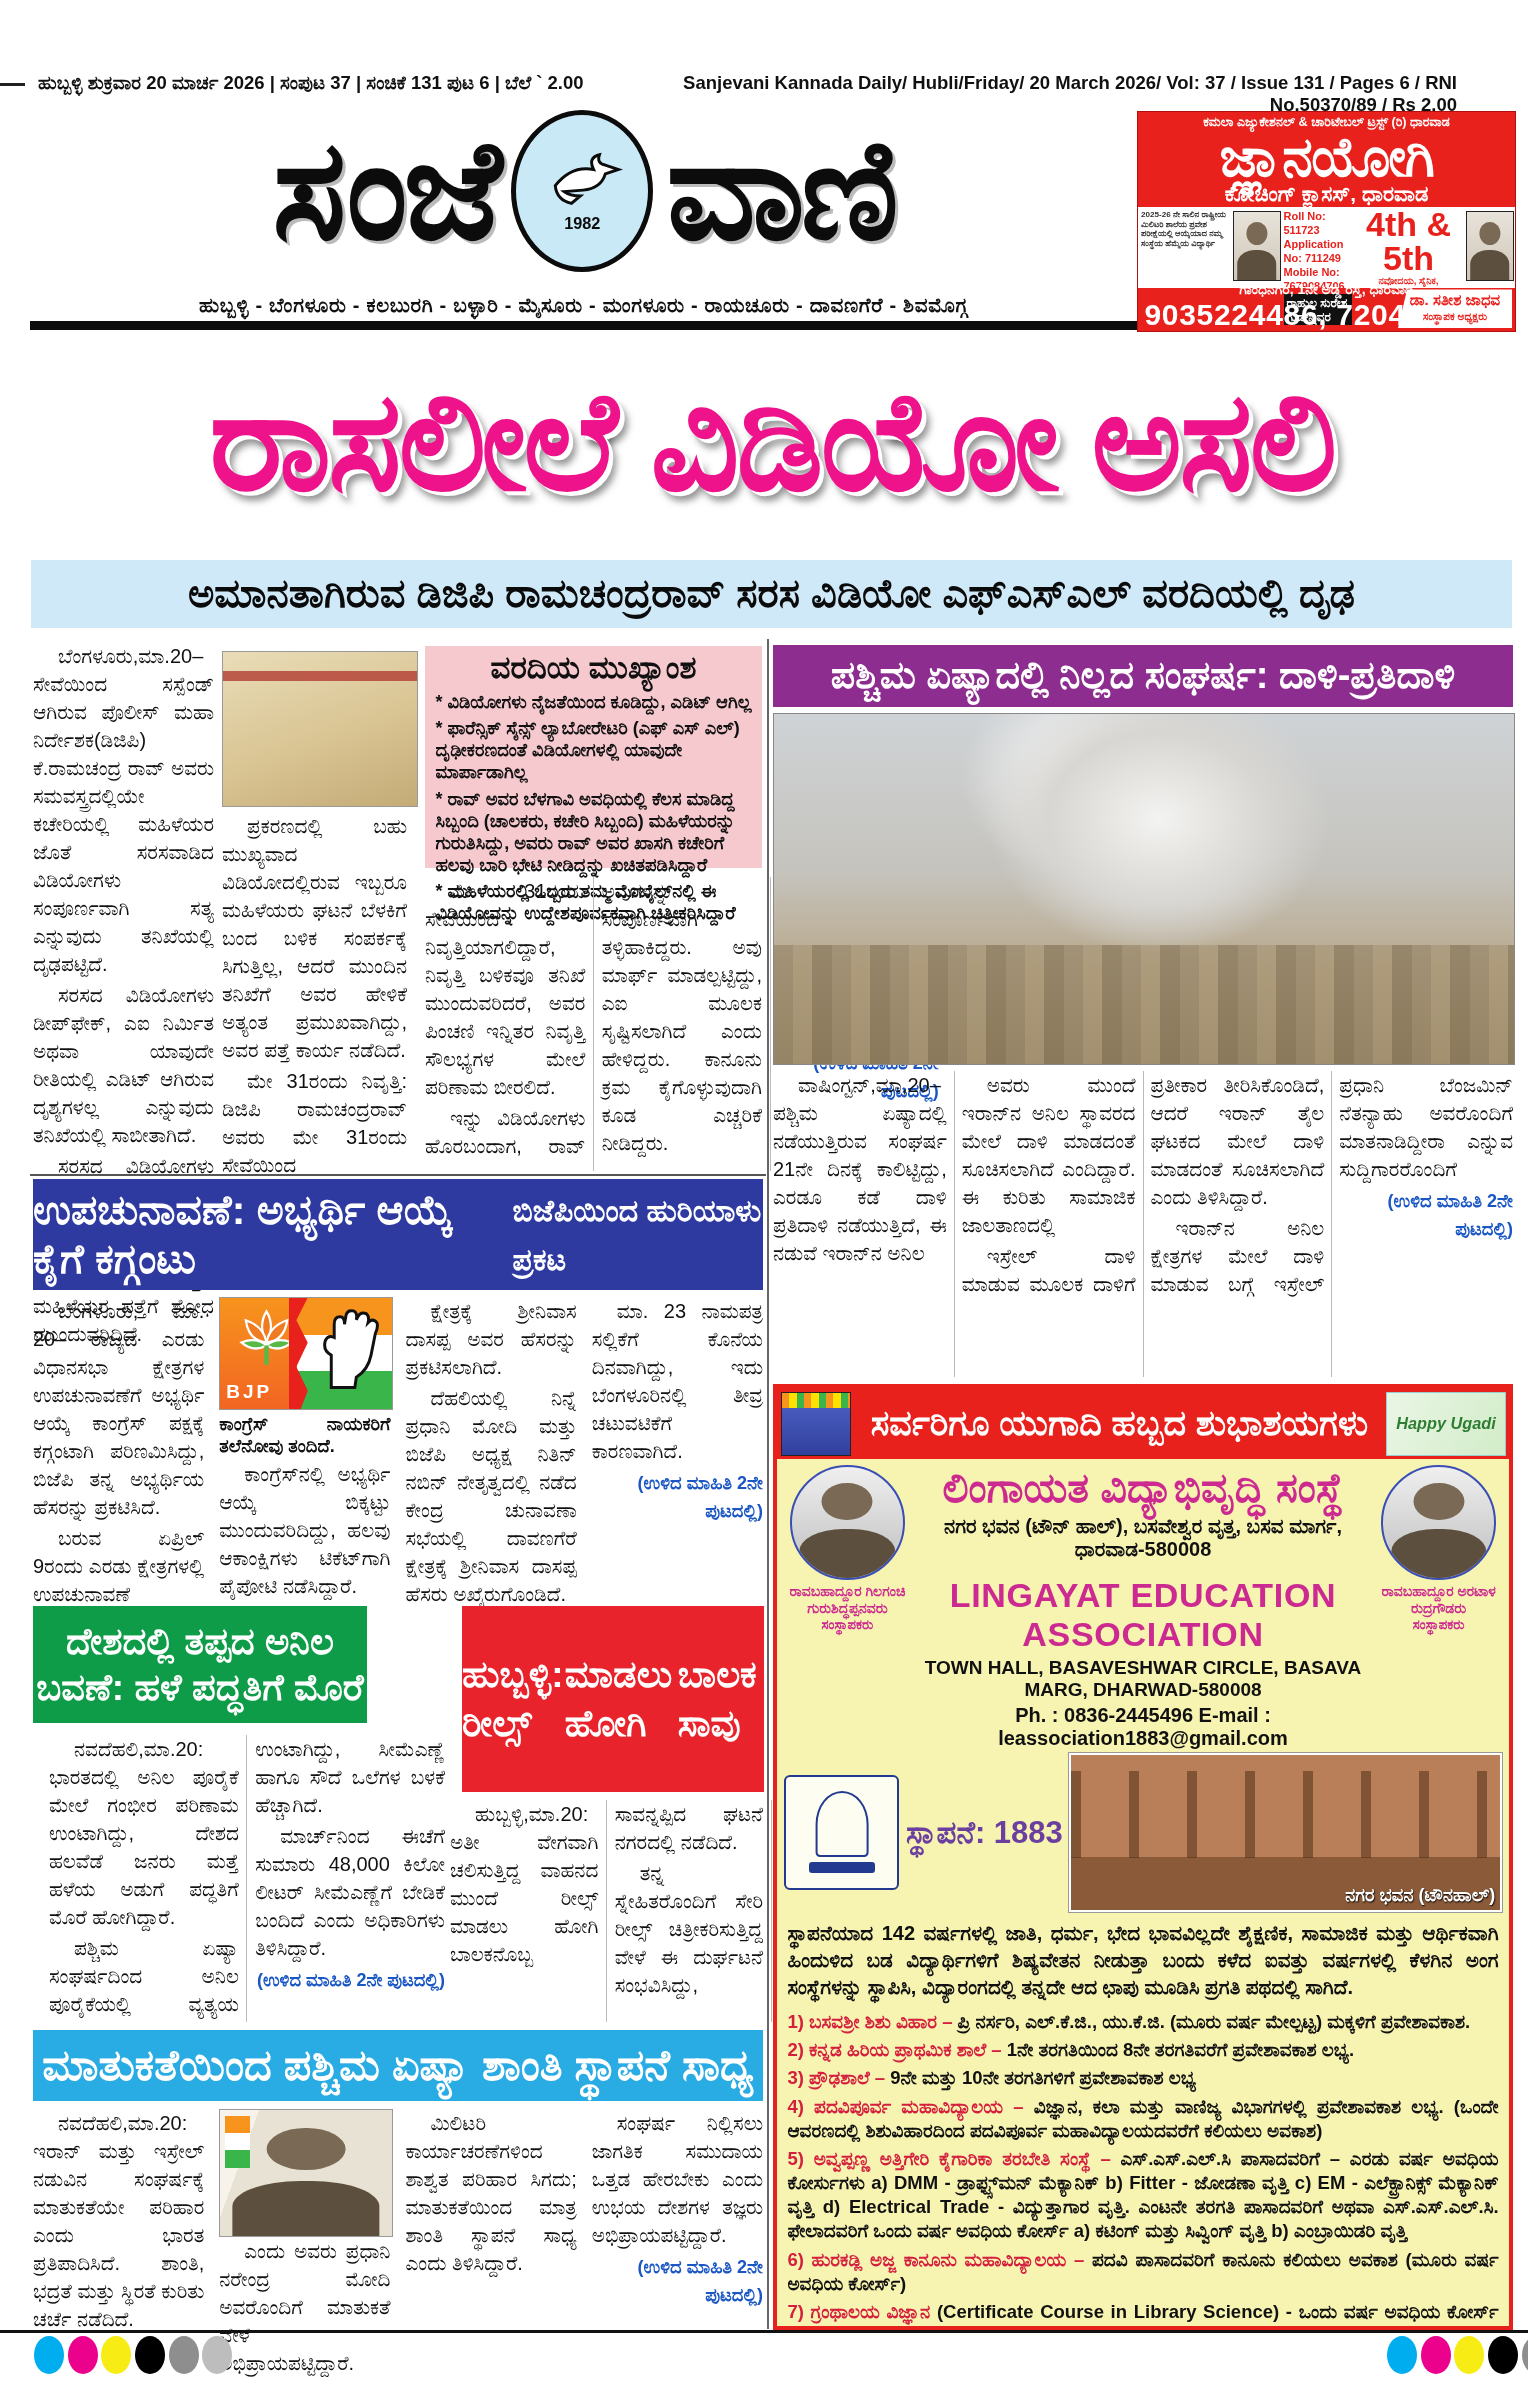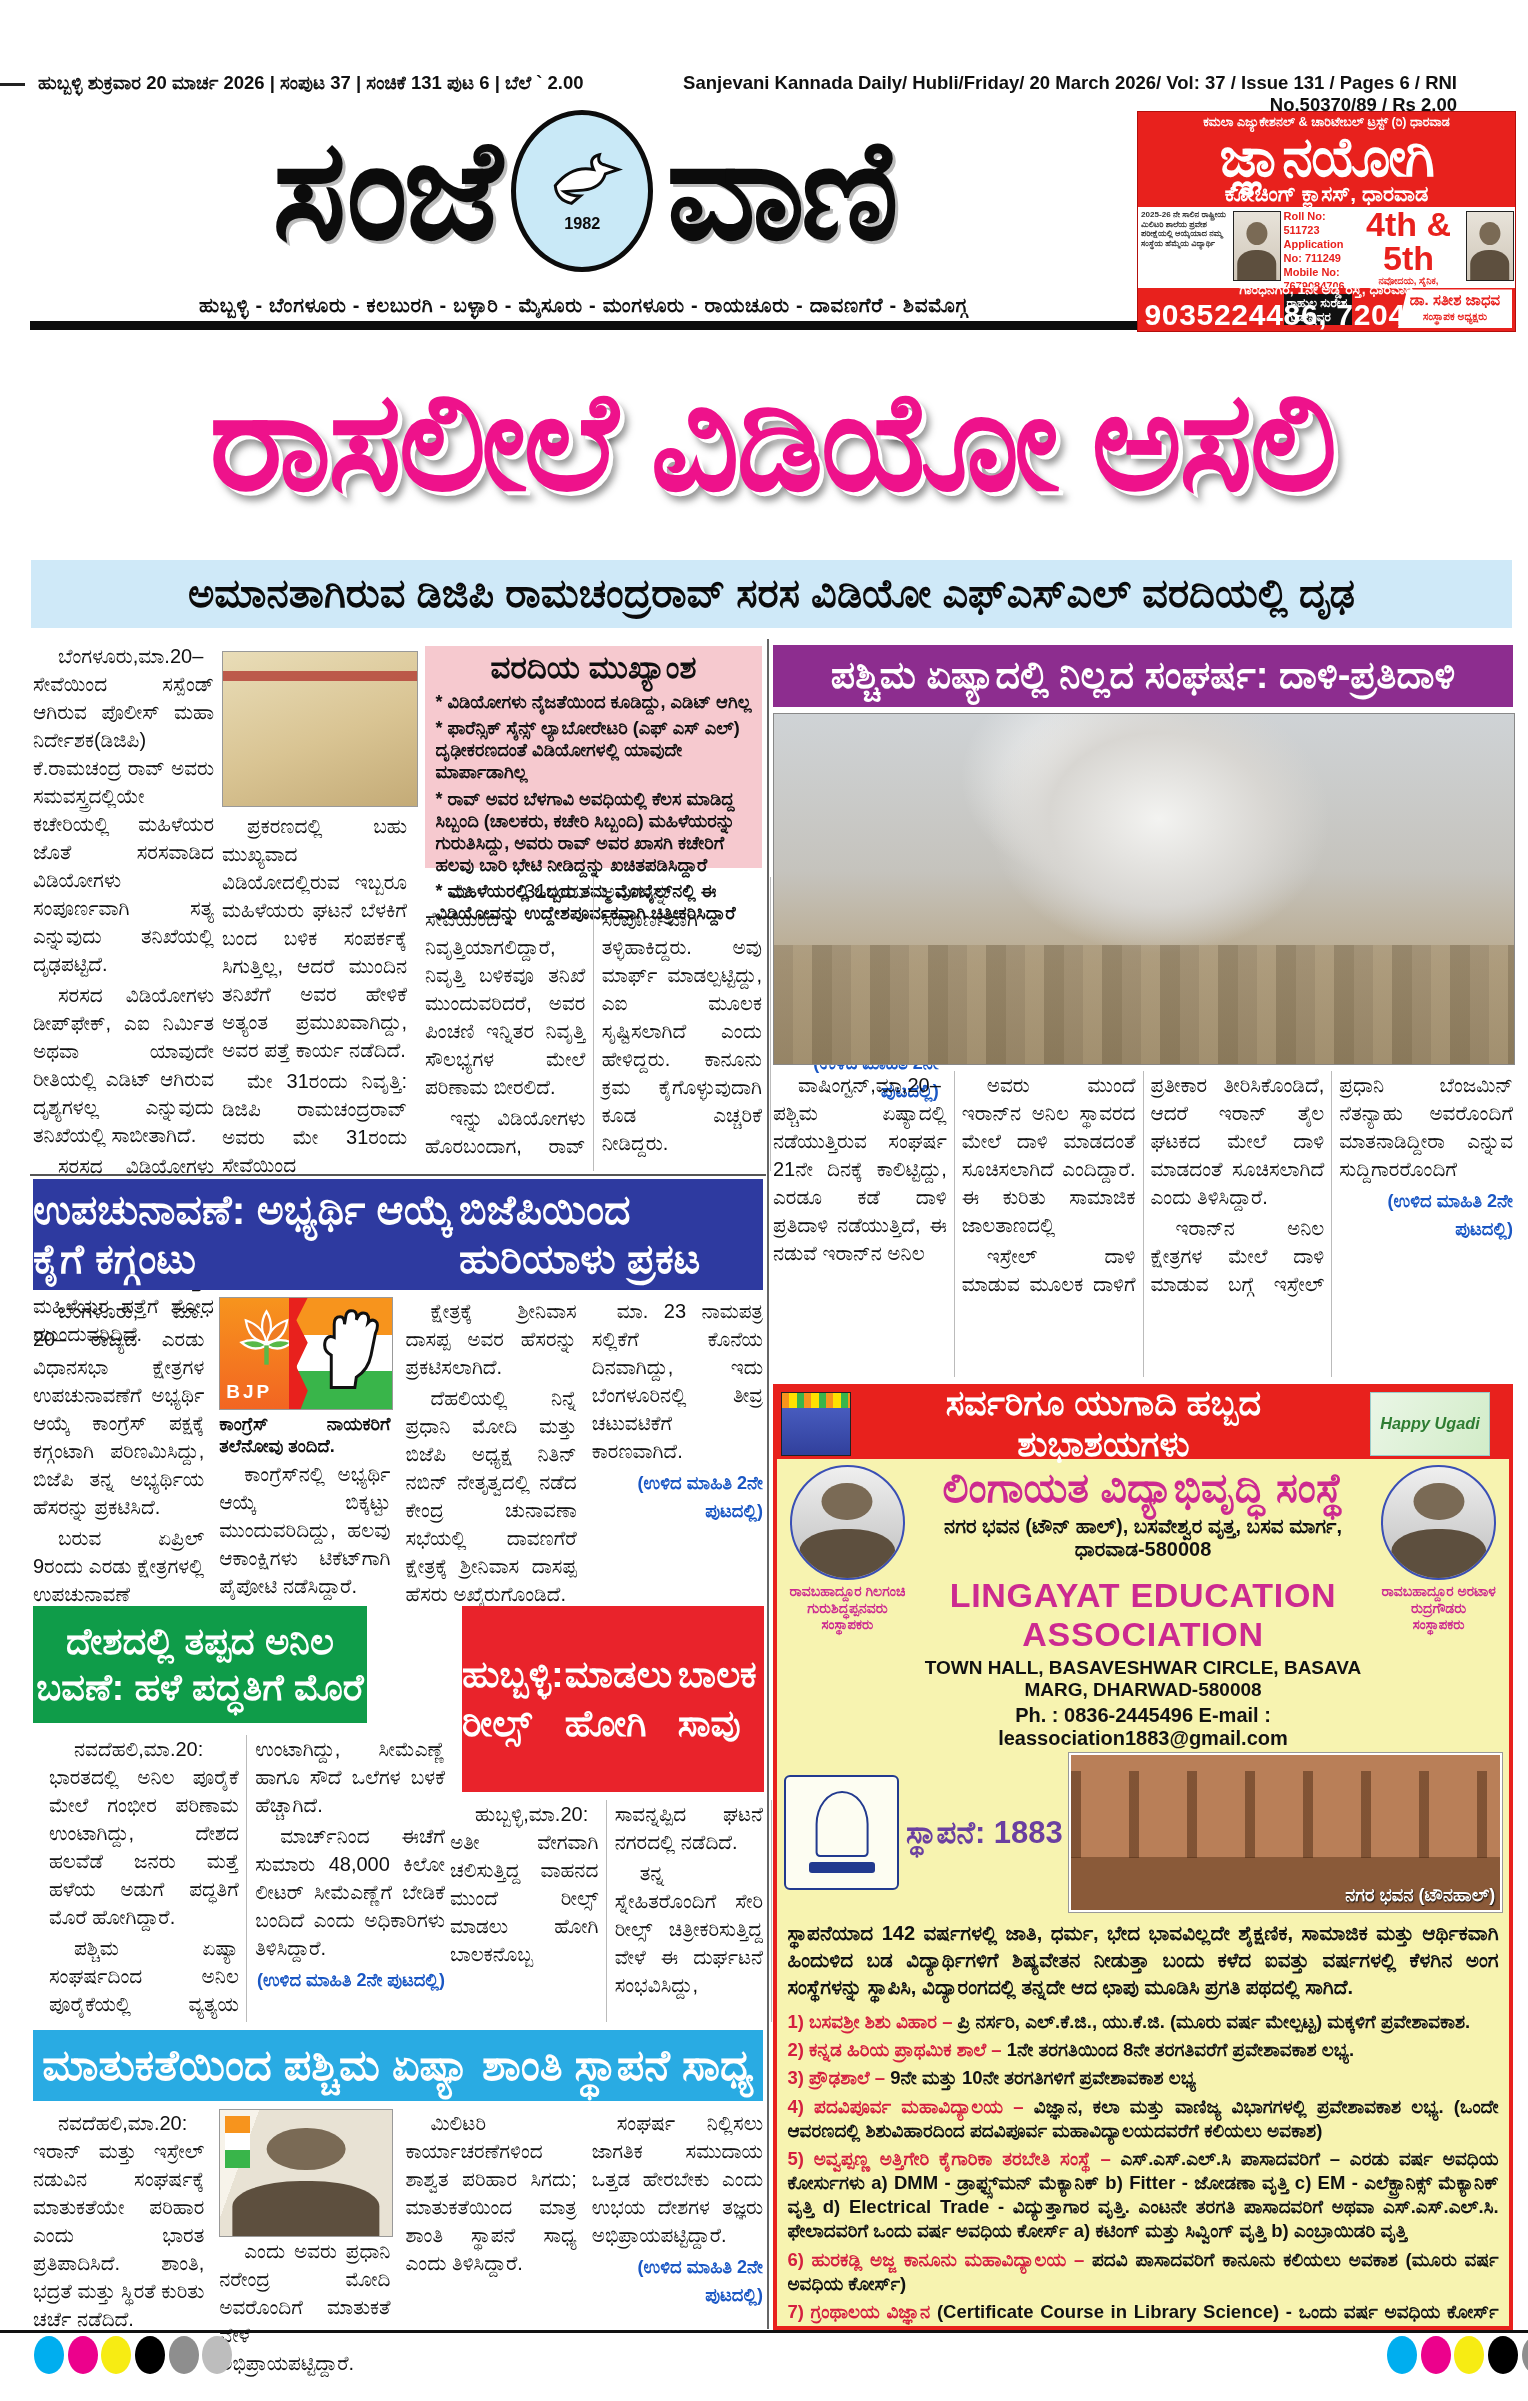--- a/index.html
+++ b/index.html
@@ -82,21 +82,21 @@
         radial-gradient(ellipse 177px 148px at 42% 18%,#fdfdfc 0%,rgba(230,230,228,0) 70%),
         linear-gradient(#cfd3d6 0%,#c5c3bd 45%,#b9a98c 72%,#a08f6f 100%);}
   #gaza-photo::after{content:"";position:absolute;left:0;bottom:0;width:100%;height:34%;
       background:repeating-linear-gradient(90deg,#8d7b5e 0 19px,#a3906f 19px 38px,#776649 38px 58px);opacity:.55;}
   #gaza-cols{left:773px;top:1071px;width:740px;height:306px;}
 
   
   #bye-box{left:33px;top:1179px;width:730px;height:111px;background:#2e3aa0;color:#fff;
       display:flex;flex-direction:row;align-items:center;justify-content:center;font-weight:900;}
   #bye-box .l1{font-size:41px;line-height:49px;}
-  #bye-box .l2{font-size:41px;line-height:49px;}
+  #bye-box .l2{font-size:30px;line-height:49px;}
   #bye-cols{left:33px;top:1297px;width:730px;height:296px;display:flex;gap:15px;}
   .flex-col{flex:1;}
   #bjp-graphic{width:100%;height:111px;position:relative;border:0.7px solid #999;overflow:hidden;background:linear-gradient(#f7941d,#f26522);}
   #bjp-graphic .tricolor{position:absolute;right:0;top:0;width:55%;height:100%;
       background:linear-gradient(#f7941d 0 33%,#ffffff 33% 66%,#39b54a 66% 100%);}
   #bjp-graphic .zig{position:absolute;left:40%;top:-10%;width:19px;height:120%;background:#e8211d;
       clip-path:polygon(0 0,100% 8%,40% 25%,100% 42%,40% 60%,100% 78%,40% 100%,0 100%);}
   #bjp-graphic .bjp-label{position:absolute;left:6px;bottom:3px;color:#fff;font-weight:900;font-size:19px;letter-spacing:3px;}
   .img-caption{font-size:18px;font-weight:bold;line-height:22px;margin:3px 0;}
 
@@ -119,21 +119,21 @@
   #modi-photo .flag{position:absolute;left:4.4px;top:6px;width:25px;height:52px;
      background:linear-gradient(#f7941d 0 33%,#fff 33% 66%,#39b54a 66% 100%);}
 
   
   #lea-ad{left:773px;top:1384px;width:740px;height:946px;background:#f7f3b0;border:4.4px solid #e8211d;box-sizing:border-box;overflow:hidden;}
   #lea-banner{position:relative;height:71px;background:#e8211d;display:flex;align-items:center;}
   #lea-banner .thumb{width:68px;height:62px;margin:4.4px;background:linear-gradient(#4f64c9,#31409c);border:0.7px solid #222;position:relative;}
   #lea-banner .thumb::before{content:"";position:absolute;left:0;top:0;width:100%;height:15px;
       background:repeating-linear-gradient(90deg,#f7941d 0 7.4px,#ffe100 7.4px 15px,#39b54a 15px 22px);}
   #lea-banner .txt{flex:1;text-align:center;color:#fff;font-size:35px;font-weight:900;}
-  #lea-banner .ugadi{width:118px;height:62px;margin:19px;background:linear-gradient(120deg,#eaf6e6,#d2ecc8);
+  #lea-banner .ugadi{width:118px;height:62px;margin:3px;background:linear-gradient(120deg,#eaf6e6,#d2ecc8);
       color:#2e7d32;font-size:16.3px;font-style:italic;font-weight:bold;display:flex;align-items:center;justify-content:center;border:0.7px solid #9cc;}
   #lea-head{display:flex;align-items:flex-start;padding:6px 7.4px 0 7.4px;}
   .founder{width:126px;text-align:center;}
   .founder .pic{width:111px;height:111px;margin:0 auto;border-radius:50%;border:2.2px solid #3a4fb5;
       background:linear-gradient(#efefef,#bdbdbd);position:relative;overflow:hidden;}
   .founder .nm{font-size:14px;font-weight:bold;color:#cc2a90;line-height:17px;margin-top:3px;}
   .founder .rl{font-size:13.3px;font-weight:bold;color:#cc2a90;}
   #lea-center{flex:1;text-align:center;}
   #lea-org-kn{font-size:41px;font-weight:900;color:#cc2a90;line-height:46px;}
   #lea-addr-kn{font-size:20px;font-weight:bold;color:#111;margin-top:4.4px;}

